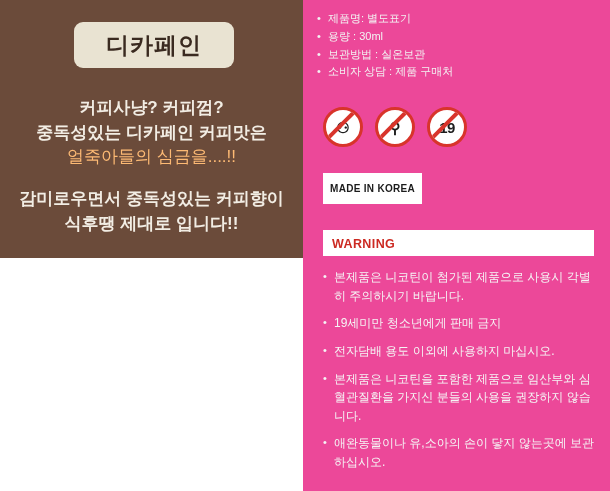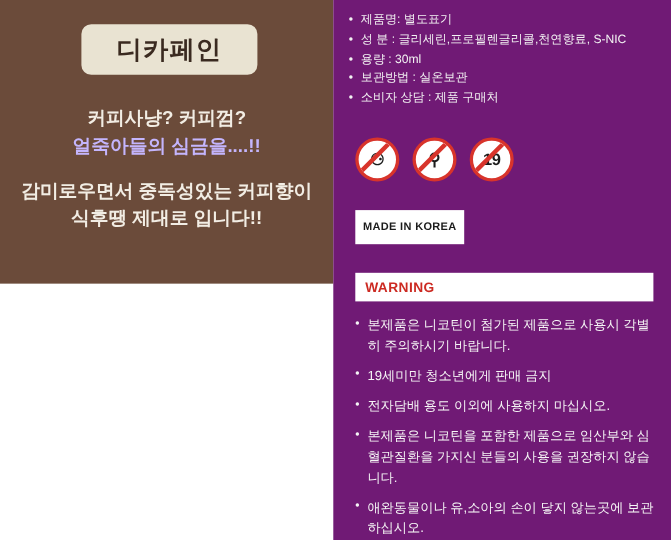--- a/index.html
+++ b/index.html
@@ -60,39 +60,39 @@
     text-align: center;
     color: #f2ede4;
     line-height: 1.45;
   }
   .left-copy .line {
     font-size: 17px;
     font-weight: bold;
     text-align: center;
   }
   .left-copy .line.thin {
-    font-weight: bold;
-    color: #c4b5fd;
+    font-weight: normal;
+    color: #fdba74;
   }
   .left-copy .gap {
     height: 17px;
   }
   .left-white {
     position: absolute;
     left: 0;
     top: 258px;
     width: 303px;
     height: 233px;
     background: #ffffff;
   }
   
   .right {
     width: 307px;
     height: 491px;
-    background: #701a75;
+    background: #ec4899;
     position: relative;
     color: #ffffff;
     box-sizing: border-box;
     padding: 10px 12px 0 14px;
   }
   ul.spec, ul.warn-list {
     list-style: none;
     margin: 0;
     padding: 0;
   }
@@ -207,35 +207,35 @@
 
   <div class="left">
     <div class="left-brown">
 
       <div class="logo-plate">
         <span class="logo-plate-text">디카페인</span>
       </div>
 
       <div class="left-copy">
         <div class="line">커피사냥? 커피껌?</div>
+        <div class="line">중독성있는 디카페인 커피맛은</div>
         <div class="line thin">얼죽아들의 심금을....!!</div>
         <div class="gap"></div>
         <div class="line">감미로우면서 중독성있는 커피향이</div>
         <div class="line">식후땡 제대로 입니다!!</div>
       </div>
 
     </div>
     <div class="left-white"></div>
   </div>
 
   <div class="right">
 
     <ul class="spec">
       <li>제품명: 별도표기</li>
-      <li>성 분 : 글리세린,프로필렌글리콜,천연향료, S-NIC</li>
       <li>용량 : 30ml</li>
       <li>보관방법 : 실온보관</li>
       <li>소비자 상담 : 제품 구매처</li>
     </ul>
 
     <div class="icons-row">
       <div class="icon-circle">
         <span class="icon-glyph">⚇</span>
         <span class="slash"></span>
       </div>

